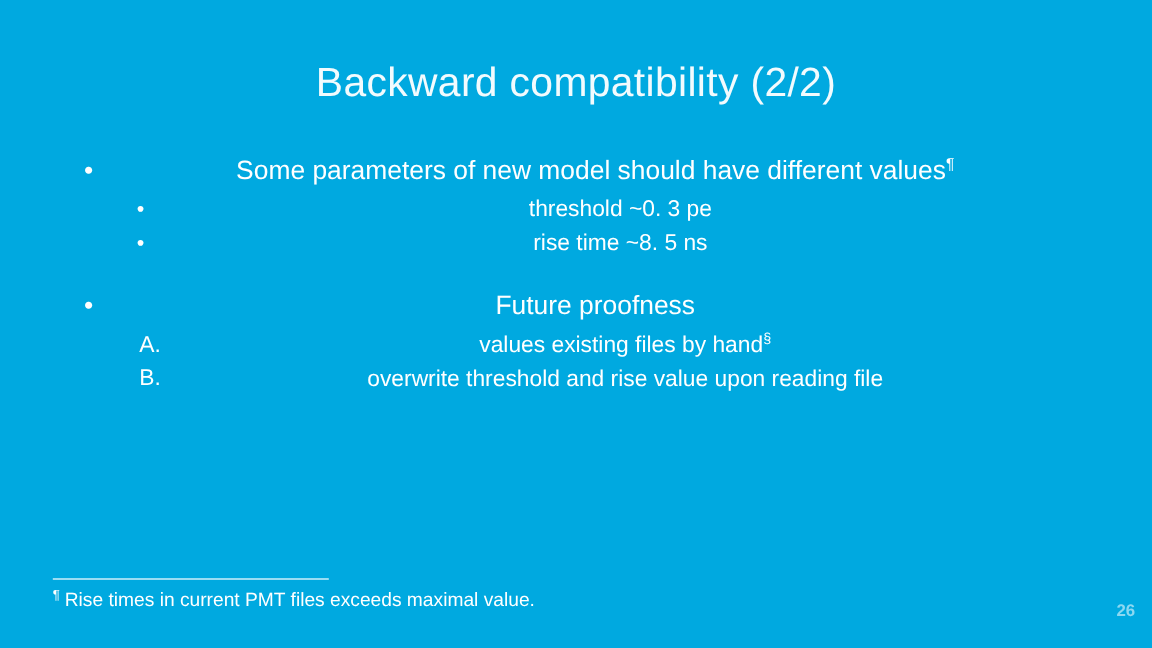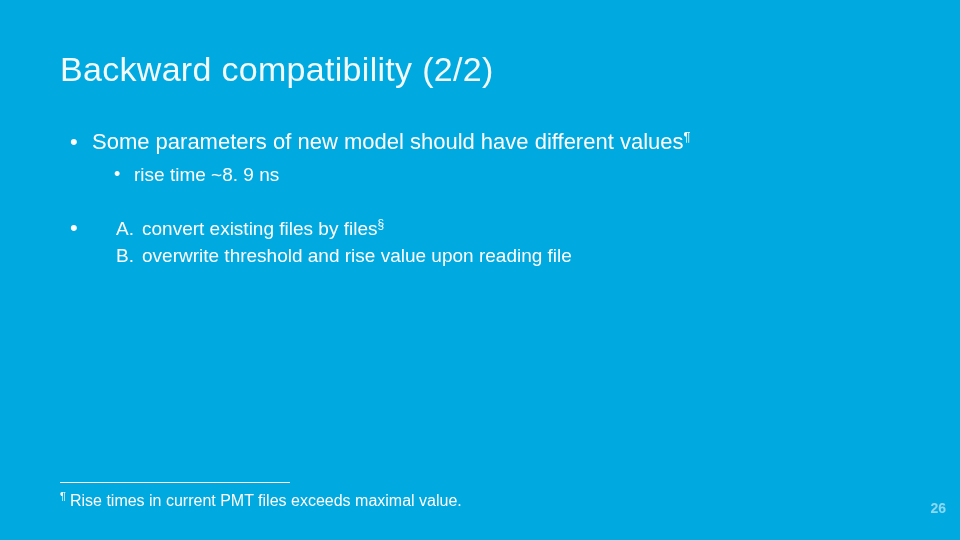--- a/index.html
+++ b/index.html
@@ -1,15 +1,15 @@
 <!DOCTYPE html>
 <html><head>
 <meta charset="utf-8">
 <style>
-  * { margin: 0; padding: 0; box-sizing: border-box; }
+  * { margin: 0; padding: 0; box-sizing: border-box; text-align: center; }
   html, body { width: 960px; height: 540px; overflow: hidden; }
   body {
     background: #00A9E0;
     font-family: "Segoe UI Light", "Segoe UI", Arial, sans-serif;
     color: #ffffff;
     position: relative;
   }
   .slide {
     width: 100%;
     height: 100%;
@@ -73,21 +73,21 @@
     line-height: 1.45;
   }
   ol.sub-alpha > li .marker {
     position: absolute;
     left: 0;
     top: 0;
   }
   ol.sub-alpha > li sup { font-size: 12px; vertical-align: super; }
   .footnotes {
     position: absolute;
-    left: 60px;
+    left: 44px;
     bottom: 28px;
   }
   .fn-rule {
     border: none;
     border-top: 1px solid #ffffff;
     width: 230px;
     margin-bottom: 6px;
   }
   .fn-line {
     font-size: 16px;
@@ -113,29 +113,31 @@
   <h1 class="title">Backward compatibility (2/2)</h1>
 
   <div class="content">
     <ul class="top">
 
       <li>
         <span class="head">
           <span>Some parameters of new model should have different values</span><sup>¶</sup>
         </span>
         <ul class="sub">
-          <li>rise time   ~8. 9  ns</li>
+          <li>threshold  ~0. 3  pe</li>
+          <li>rise time   ~8. 5  ns</li>
         </ul>
       </li>
 
       <li>
+        <span class="head">Future proofness</span>
         <ol class="sub-alpha">
           <li>
             <span class="marker">A.</span>
-            <span>convert existing files by files</span><sup>§</sup>
+            <span>values existing files by hand</span><sup>§</sup>
           </li>
           <li>
             <span class="marker">B.</span>
             <span>overwrite threshold and rise value upon reading file</span><sup></sup>
           </li>
         </ol>
       </li>
 
     </ul>
   </div>

